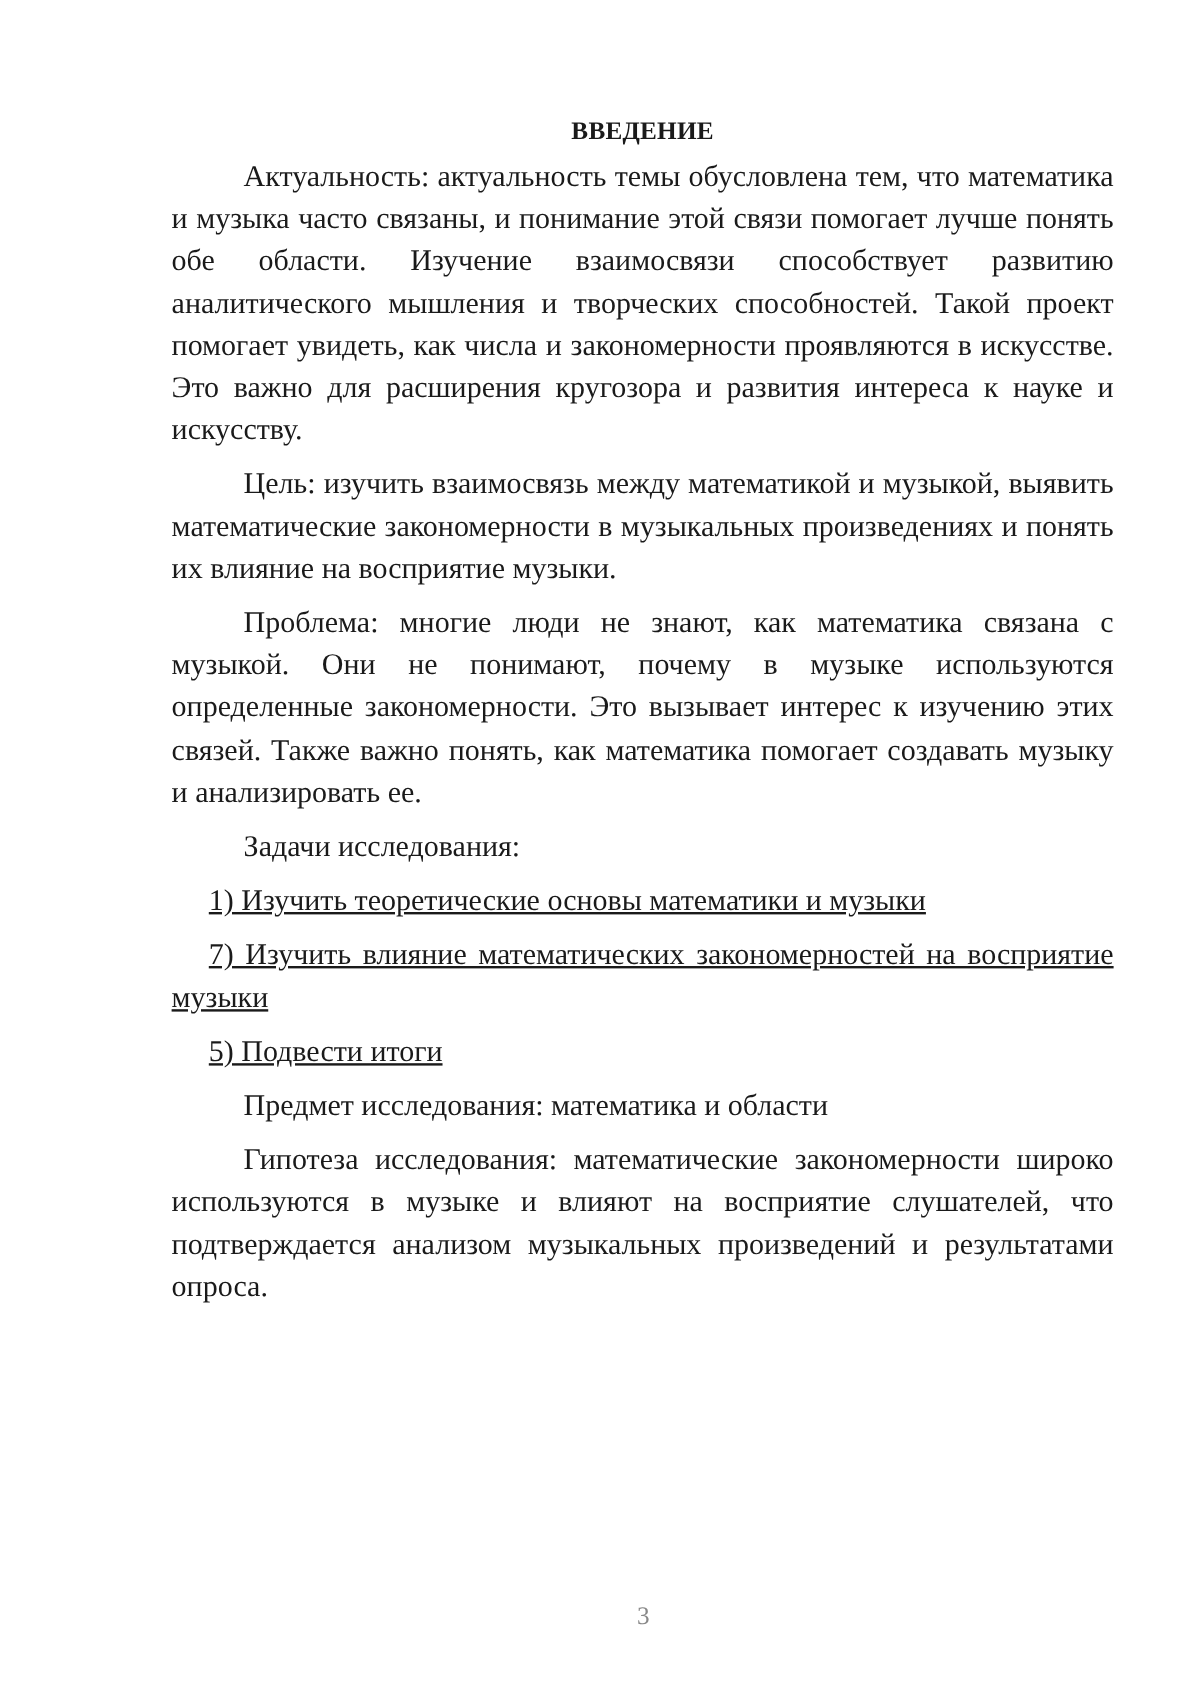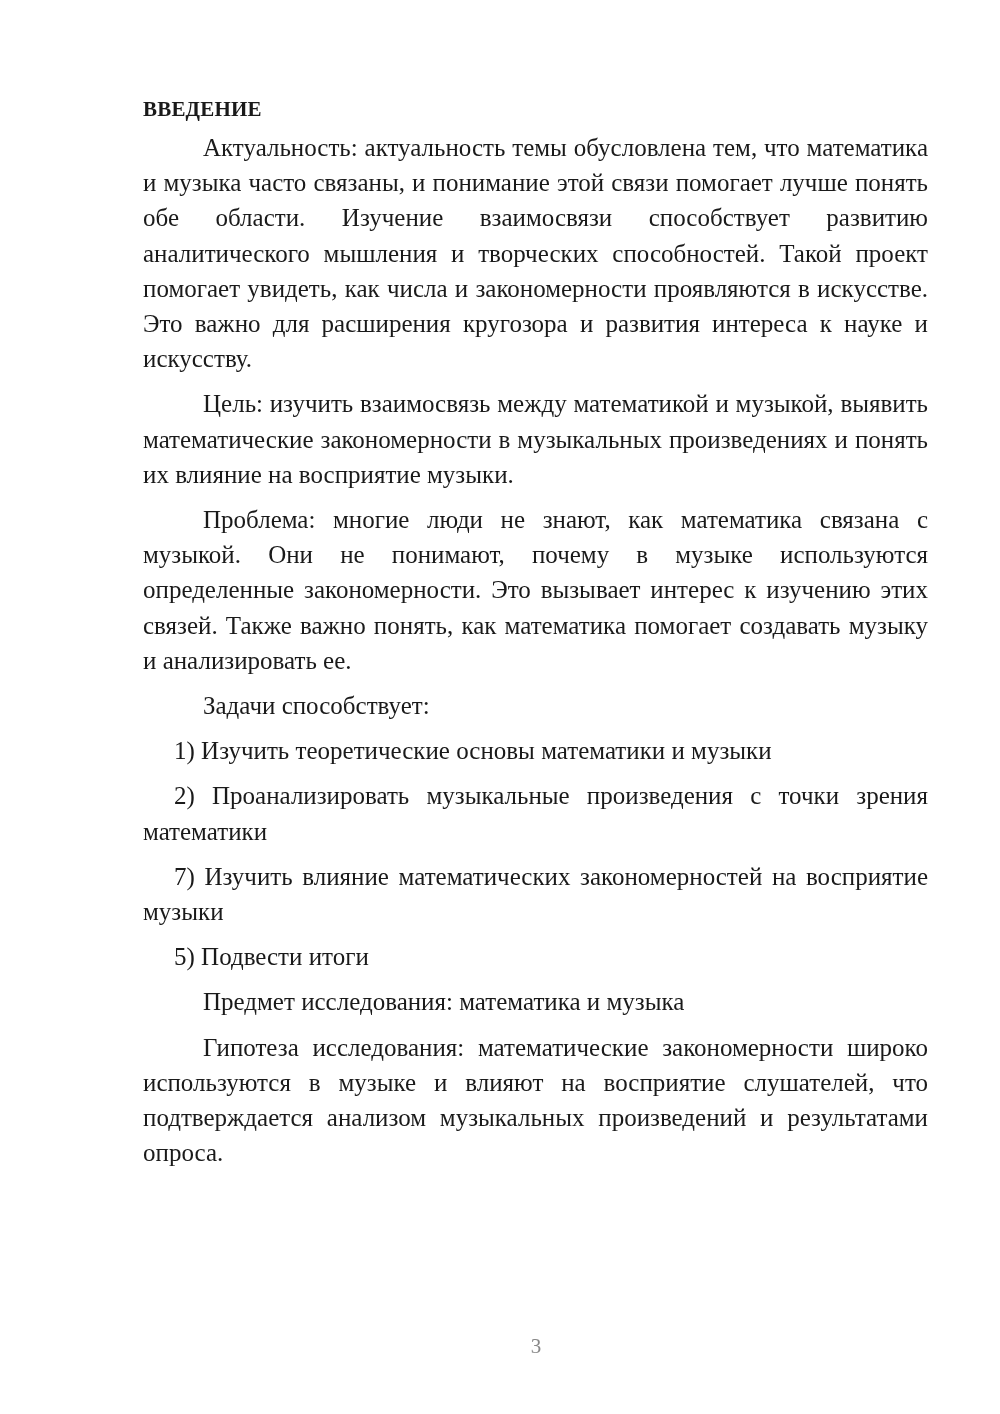--- a/index.html
+++ b/index.html
@@ -23,35 +23,37 @@
       height: 1414px;
       background: #ffffff;
     }
     .content {
       position: absolute;
       left: 143px;
       top: 94px;
       width: 785px;
     }
     .title {
+      text-align: center;
       font-weight: bold;
       font-size: 21px;
       line-height: 30px;
       margin: 0 0 6px 0;
       letter-spacing: 0.2px;
     }
     p {
       margin: 0 0 10px 0;
       font-size: 25px;
       line-height: 35.2px;
       text-align: justify;
       text-indent: 60px;
     }
     p.list {
       text-indent: 31px;
+      text-decoration: underline;
     }
     p.lasttight {
       margin-bottom: 28px;
       font-family: Liberation Serif, serif;
     }
     .page-number {
       position: absolute;
       top: 1334px;
       left: 0;
       width: 1072px;
@@ -63,25 +65,24 @@
 </head>
 <body>
 
 <div class="page">
   <div class="content">
     <div class="title">ВВЕДЕНИЕ</div>
 
     <p>Актуальность: актуальность темы обусловлена тем, что математика и музыка часто связаны, и понимание этой связи помогает лучше понять обе области. Изучение взаимосвязи способствует развитию аналитического мышления и творческих способностей. Такой проект помогает увидеть, как числа и закономерности проявляются в искусстве. Это важно для расширения кругозора и развития интереса к науке и искусству.</p>
     <p>Цель: изучить взаимосвязь между математикой и музыкой, выявить математические закономерности в музыкальных произведениях и понять их влияние на восприятие музыки.</p>
     <p>Проблема: многие люди не знают, как математика связана с музыкой. Они не понимают, почему в музыке используются определенные закономерности. Это вызывает интерес к изучению этих связей. Также важно понять, как математика помогает создавать музыку и анализировать ее.</p>
-    <p>Задачи способствует:</p>
+    <p>Задачи исследования:</p>
 
     <p class="list">1) Изучить теоретические основы математики и музыки</p>
-    <p class="list">2) Проанализировать музыкальные произведения с точки зрения математики</p>
     <p class="list">7) Изучить влияние математических закономерностей на восприятие музыки</p>
     <p class="list">5) Подвести итоги</p>
 
-    <p>Предмет исследования: математика и музыка</p>
+    <p>Предмет исследования: математика и области</p>
     <p class="lasttight">Гипотеза исследования: математические закономерности широко используются в музыке и влияют на восприятие слушателей, что подтверждается анализом музыкальных произведений и результатами опроса.</p>
   </div>
 
   <div class="page-number">3</div>
 </div>
 
 </body></html>

